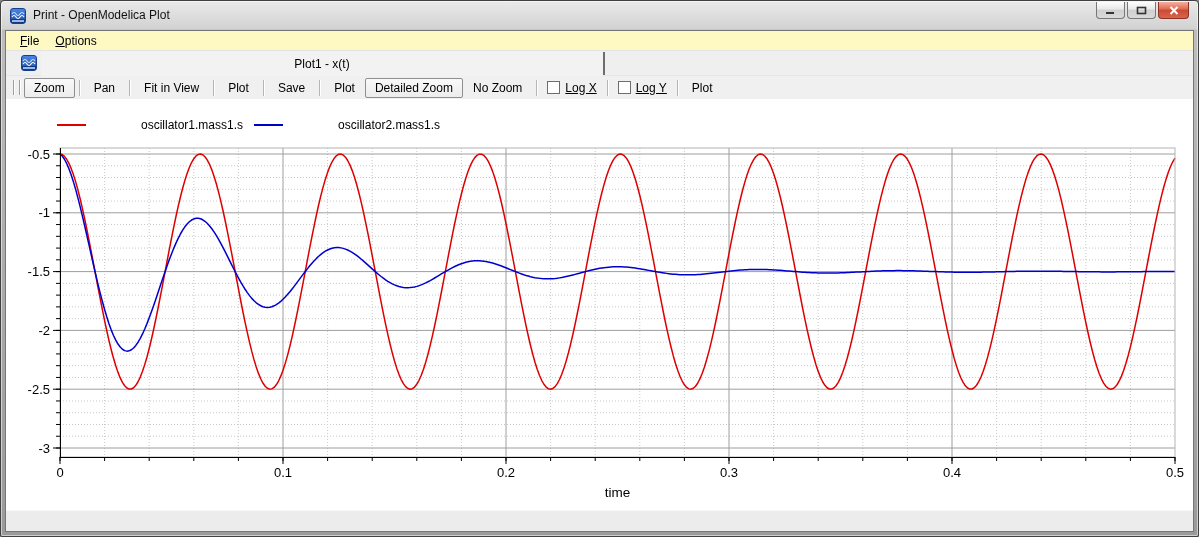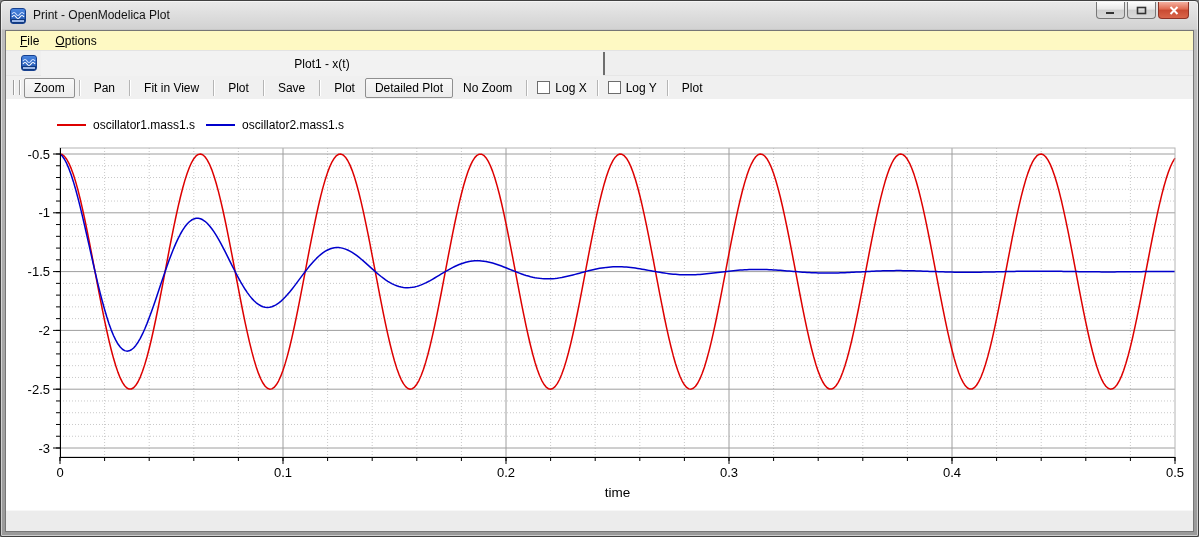--- a/index.html
+++ b/index.html
@@ -41,28 +41,28 @@
   .tab-sep { position:absolute; left:597px; top:1px; width:2px; height:23px; background:#6e6e6e; }
 
   .toolbar { height:23px; display:flex; align-items:center; padding-left:5px; flex:0 0 auto; background:#f0f0f0; }
   .tb-handle { width:7px; height:15px; margin:0 4px 0 2px;
                border-left:1px solid #9d9d9d; border-right:1px solid #9d9d9d;
                box-shadow:inset 1px 0 0 #fff, 1px 0 0 #fff; }
   .tb-btn { font-size:12px; color:#000; padding:2px 9px; border:1px solid transparent; border-radius:2px;
             white-space:nowrap; }
   .tb-btn.checked { border-color:#8f8f8f; background:linear-gradient(180deg,#f9f9f9,#ececec); }
   .tb-sep { width:1px; height:16px; background:#b5b5b5; margin:0 4px; box-shadow:1px 0 0 #fff; }
-  .tb-check { display:flex; align-items:center; font-size:12px; padding:2px 6px; white-space:nowrap; }
+  .tb-check { display:flex; align-items:center; font-size:12px; padding:2px 6px; white-space:nowrap;text-decoration:underline; }
   .tb-check .box { width:13px; height:13px; border:1px solid #6d6d6d; background:#fff; margin-right:5px; }
 
   
   .plot-widget { position:relative; width:100%; height:411px; background:#fff; flex:0 0 auto; }
   .plot-svg { position:absolute; inset:0; }
   .legend { position:absolute; left:51px; top:19px; display:flex; align-items:center; gap:11px; }
-  .legend-item { display:flex; align-items:center; }
+  .legend-item { display:flex; align-items:center;gap:48px; }
   .legend-line { width:29px; height:0; border-top:2px solid #000; margin-right:7px; }
   .legend-label { font-size:12px; color:#000; white-space:nowrap; }
 
   .status-strip { flex:1 1 auto; background:#ececec; border-top:1px solid #f7f7f7; }
 
   text { font-family:"Liberation Sans", sans-serif; }
 </style>
 </head>
 <body>
 
@@ -125,21 +125,21 @@
         <div class="tb-sep"></div>
         <div class="tb-btn">Pan</div>
         <div class="tb-sep"></div>
         <div class="tb-btn">Fit in View</div>
         <div class="tb-sep"></div>
         <div class="tb-btn">Plot</div>
         <div class="tb-sep"></div>
         <div class="tb-btn">Save</div>
         <div class="tb-sep"></div>
         <div class="tb-btn">Plot</div>
-        <div class="tb-btn checked">Detailed Plot</div>
+        <div class="tb-btn checked">Detailed Zoom</div>
         <div class="tb-btn">No Zoom</div>
         <div class="tb-sep"></div>
         <div class="tb-check">
           <span class="box"></span>
           <span>Log X</span>
         </div>
         <div class="tb-sep"></div>
         <div class="tb-check">
           <span class="box"></span>
           <span>Log Y</span>

